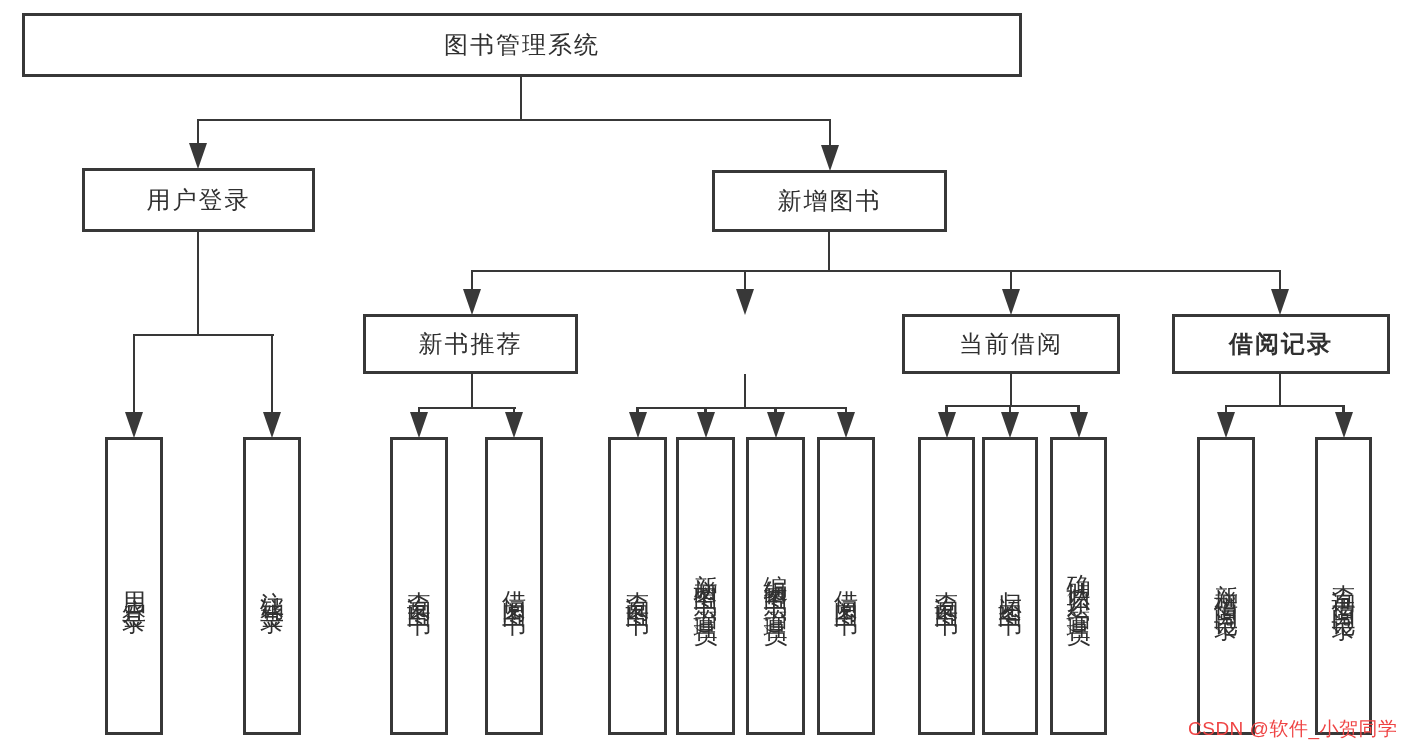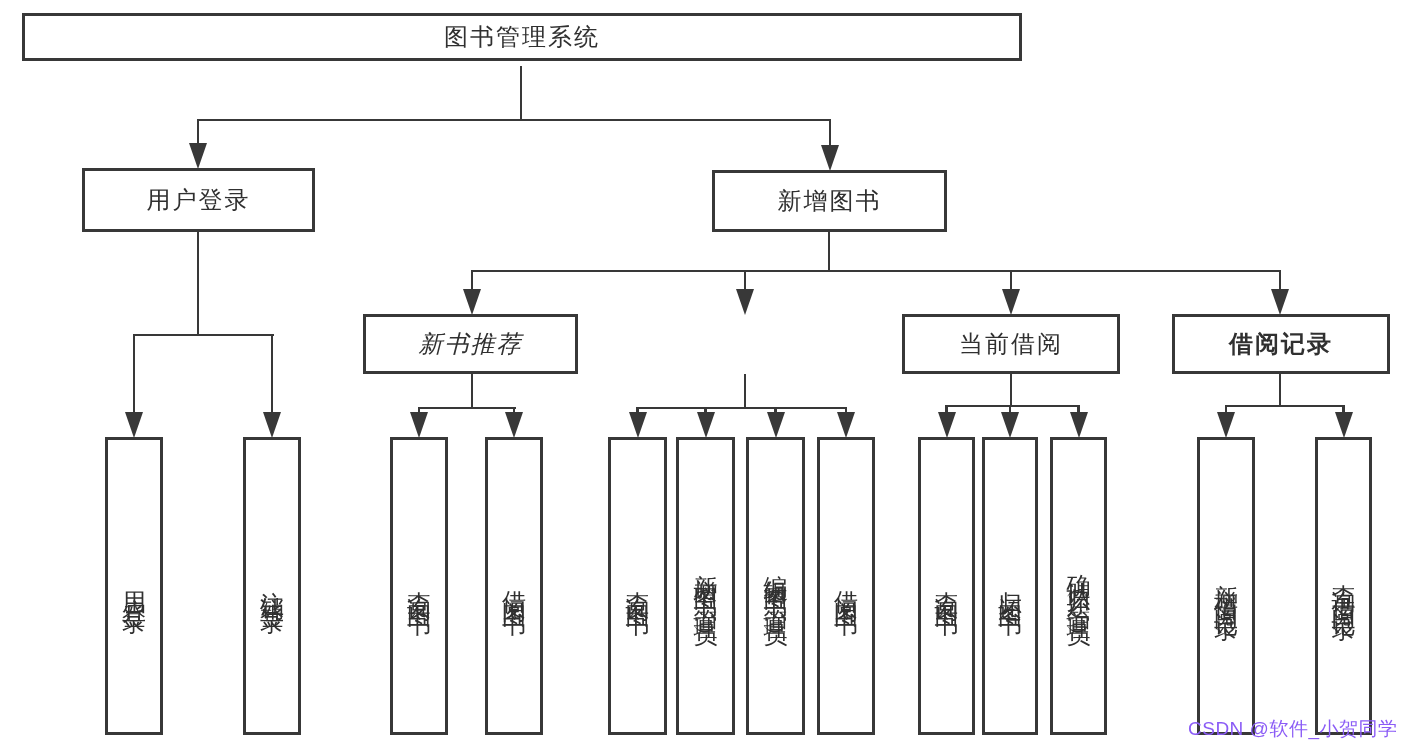--- a/index.html
+++ b/index.html
@@ -20,21 +20,21 @@
   }
   .vl{position:absolute;width:2.5px;background:#383838;z-index:1;}
   .hl{position:absolute;height:2.5px;background:#383838;z-index:1;}
   .arr{
     position:absolute;width:0;height:0;z-index:1;
     border-left:9px solid transparent;border-right:9px solid transparent;
     border-top:26px solid #383838;
   }
   .watermark{
     position:absolute;left:1188px;top:716px;z-index:5;
-    font-size:19px;color:#8b5cf6;letter-spacing:0.5px;white-space:nowrap;
+    font-size:19px;color:#ef4444;letter-spacing:0.5px;white-space:nowrap;
   }
 </style>
 </head>
 <body>
 
 <div class="canvas">
 
   <div class="vl" style="left:519.75px;top:66px;height:55px;"></div>
   <div class="hl" style="left:196.75px;top:118.75px;width:634.5px;"></div>
   <div class="vl" style="left:196.75px;top:120px;height:28px;"></div>
@@ -87,32 +87,32 @@
   <div class="vl" style="left:1077.25px;top:405px;height:16px;"></div>
   <div class="arr" style="left:1069.5px;top:412px;"></div>
 
   <div class="vl" style="left:1278.75px;top:374px;height:32px;"></div>
   <div class="hl" style="left:1224.75px;top:404.75px;width:120px;"></div>
   <div class="vl" style="left:1224.75px;top:405px;height:16px;"></div>
   <div class="arr" style="left:1217px;top:412px;"></div>
   <div class="vl" style="left:1342.25px;top:405px;height:16px;"></div>
   <div class="arr" style="left:1334.5px;top:412px;"></div>
 
-  <div class="box hbox" style="left:22px;top:13px;width:1000px;height:48px;">
+  <div class="box hbox" style="left:22px;top:13px;width:1000px;height:64px;">
     <span>图书管理系统</span>
   </div>
 
   <div class="box hbox" style="left:82px;top:168px;width:233px;height:64px;">
     <span>用户登录</span>
   </div>
   <div class="box hbox" style="left:712px;top:170px;width:235px;height:62px;">
     <span>新增图书</span>
   </div>
 
-  <div class="box hbox" style="left:363px;top:314px;width:215px;height:60px;font-style:italic;">
+  <div class="box hbox" style="left:363px;top:314px;width:215px;height:60px;">
     <span>新书推荐</span>
   </div>
   <div class="box hbox" style="left:902px;top:314px;width:218px;height:60px;text-align:right;">
     <span>当前借阅</span>
   </div>
   <div class="box hbox" style="left:1172px;top:314px;width:218px;height:60px;font-weight:bold;">
     <span>借阅记录</span>
   </div>
 
   <div class="box vbox" style="left:105px;top:437px;width:58px;height:298px;">

